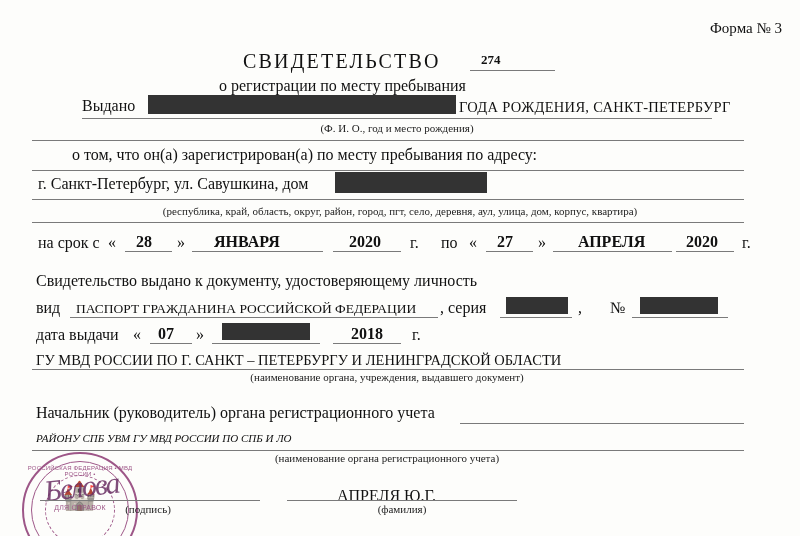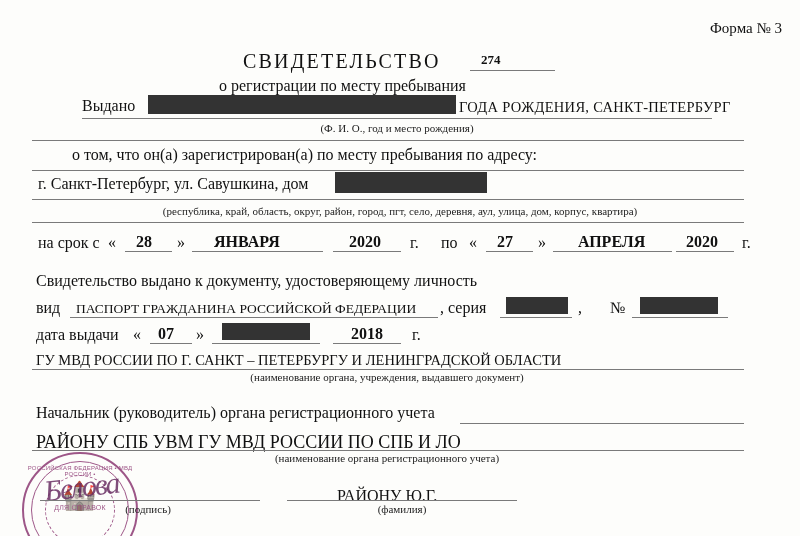--- a/index.html
+++ b/index.html
@@ -205,33 +205,33 @@
   <div class="abs lbl handwrite" style="left:351px; top:325px;">2018</div>
   <div class="rule" style="left:333px; top:343px; width:68px;"></div>
   <div class="abs lbl" style="left:412px; top:326px;">г.</div>
 
   <div class="abs" style="left:36px; top:352px; font-size:14.5px;">ГУ  МВД  РОССИИ  ПО  Г. САНКТ – ПЕТЕРБУРГУ  И  ЛЕНИНГРАДСКОЙ ОБЛАСТИ</div>
   <div class="rule" style="left:32px; top:369px; width:712px;"></div>
   <div class="abs small-caption" style="left:222px; top:371px; width:330px;">(наименование органа, учреждения, выдавшего документ)</div>
 
   <div class="abs lbl" style="left:36px; top:404px;">Начальник (руководитель) органа регистрационного учета</div>
   <div class="rule" style="left:460px; top:423px; width:284px;"></div>
-  <div class="abs" style="left:36px; top:432px; font-size:18px;">РАЙОНУ СПБ УВМ  ГУ  МВД РОССИИ  ПО СПБ  И  ЛО</div>
+  <div class="abs" style="left:36px; top:432px; font-size:11px;font-style:italic;">РАЙОНУ СПБ УВМ  ГУ  МВД РОССИИ  ПО СПБ  И  ЛО</div>
   <div class="rule" style="left:32px; top:450px; width:712px;"></div>
   <div class="abs small-caption" style="left:222px; top:452px; width:330px;">(наименование органа регистрационного учета)</div>
 
   <div class="stamp">
     <div class="stamp-top">РОССИЙСКАЯ ФЕДЕРАЦИЯ • МВД РОССИИ •</div>
     <div class="eagle">🏰</div>
     <div class="stamp-mid">ДЛЯ СПРАВОК</div>
 
   </div>
 
   <div class="signature">Белова</div>
 
   <div class="rule" style="left:40px; top:500px; width:220px;"></div>
   <div class="abs small-caption" style="left:88px; top:503px; width:120px;">(подпись)</div>
 
-  <div class="abs lbl" style="left:337px; top:487px;">РАЙОНУ Ю.Г.</div>
+  <div class="abs lbl" style="left:337px; top:487px;">АПРЕЛЯ Ю.Г.</div>
   <div class="rule" style="left:287px; top:500px; width:230px;"></div>
   <div class="abs small-caption" style="left:342px; top:503px; width:120px;">(фамилия)</div>
 
 </div>
 
 </body></html>

